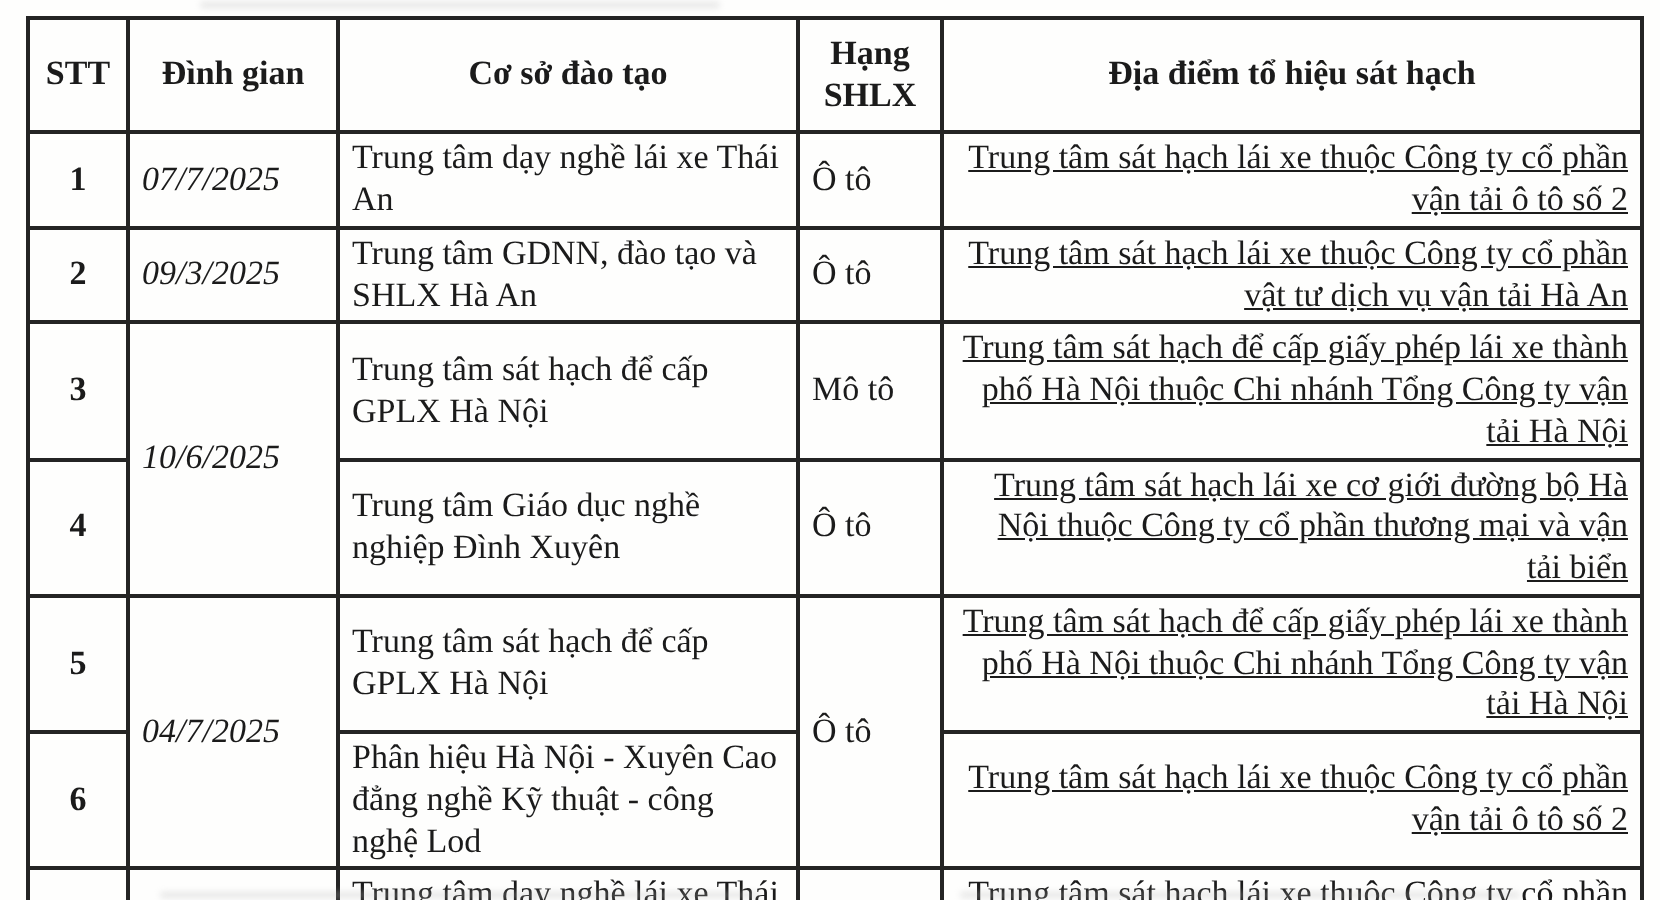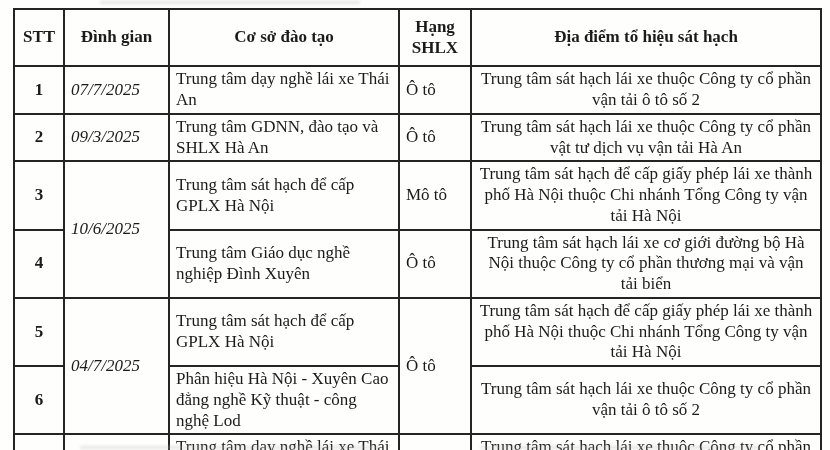--- a/index.html
+++ b/index.html
@@ -47,22 +47,23 @@
     font-style: italic;
   }
   td.c-center {
     text-align: left;
     padding-left: 9px;
   }
   td.c-license {
     text-align: left;
   }
   td.c-location {
-    text-align: center;
+    text-align: right;
     padding-left: 9px;
+    text-decoration: underline;
   }
   
   .artifact {
     position: absolute;
     background: #b9b9b9;
     opacity: 0.35;
     filter: blur(1.5px);
     border-radius: 2px;
   }
   .artifact.top    { left: 100px; top: 1px;  width: 260px; height: 3px; }

